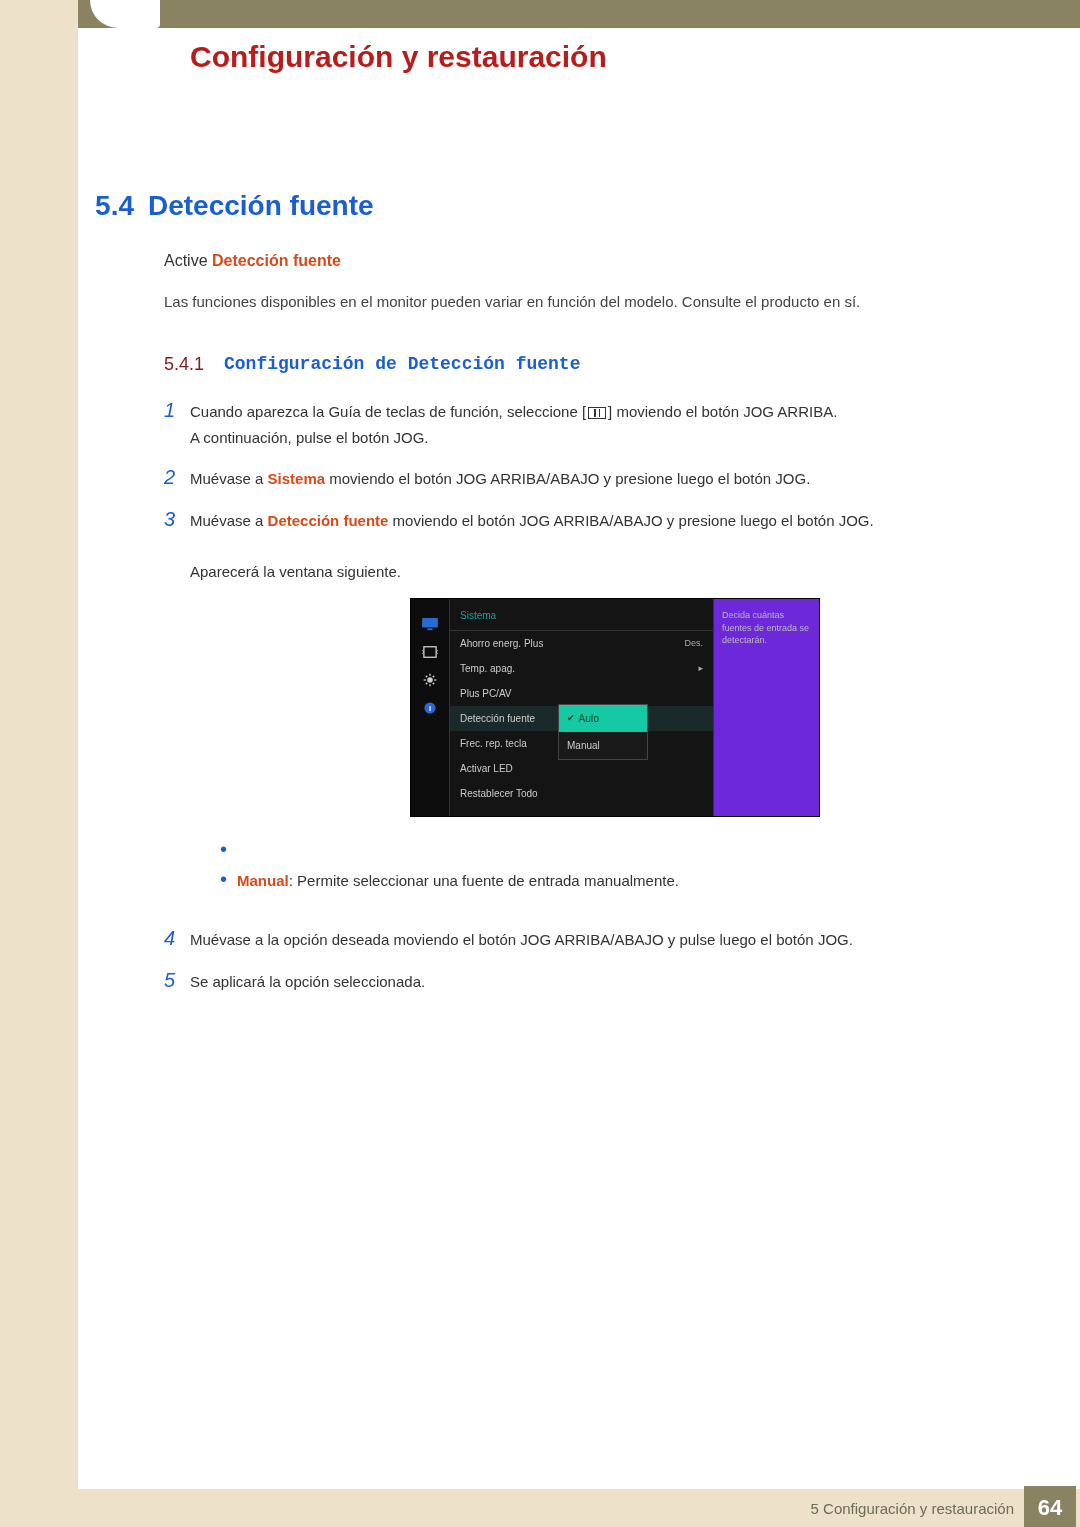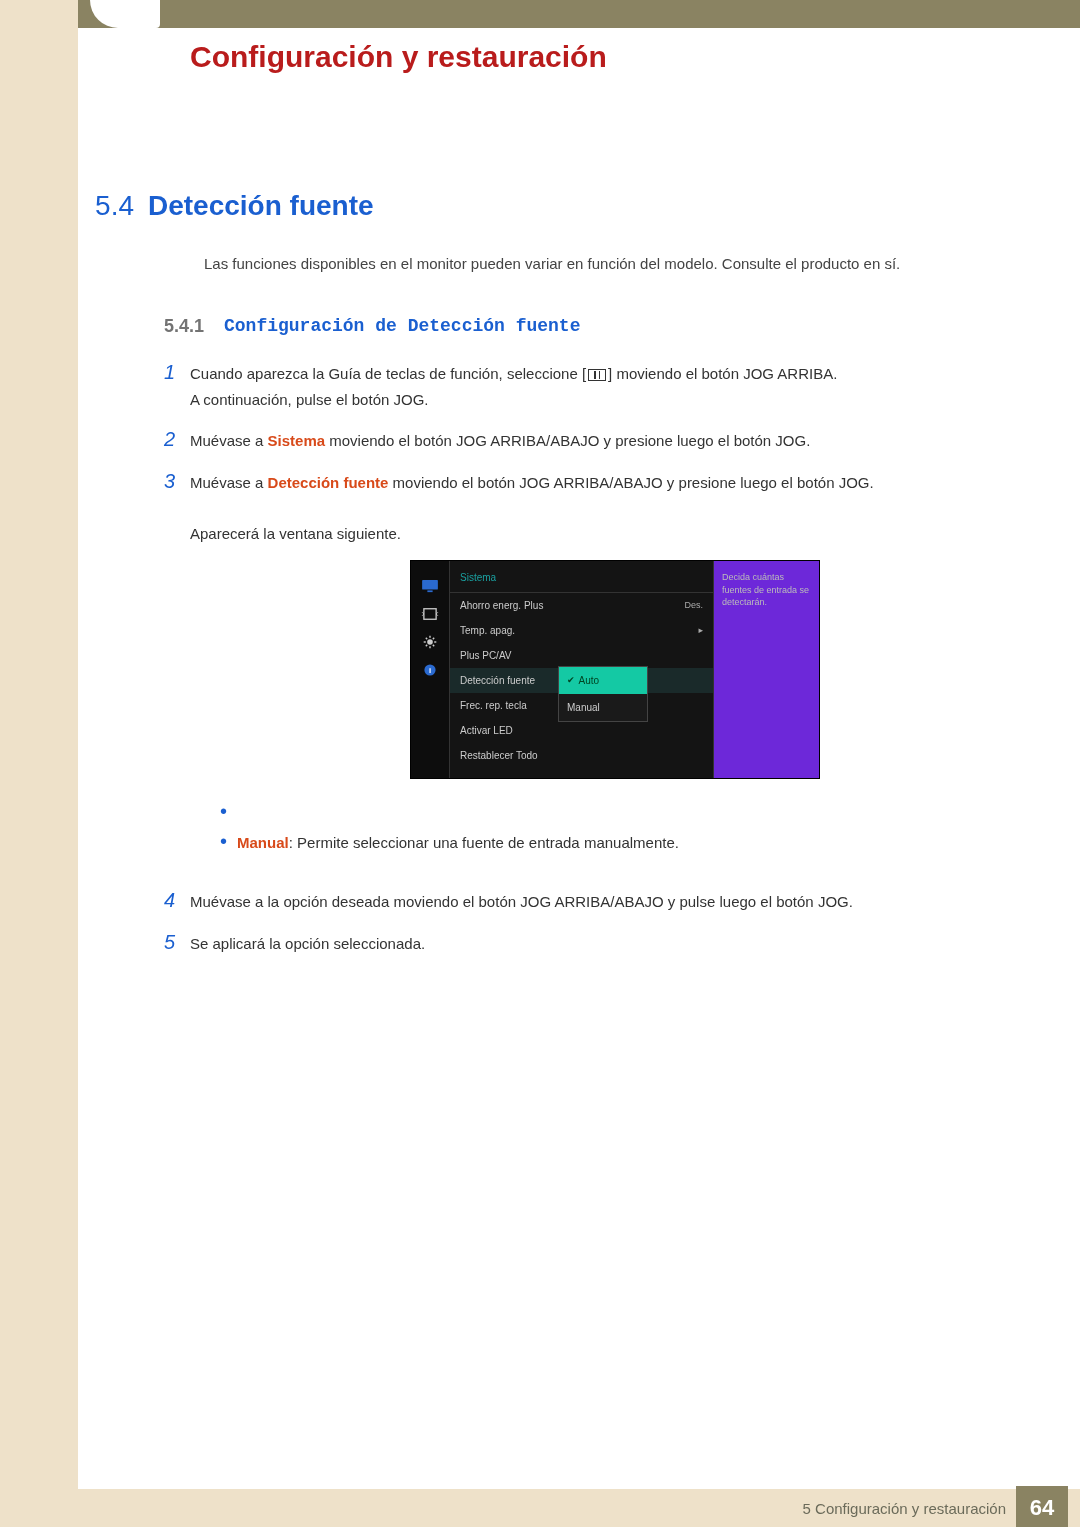--- a/index.html
+++ b/index.html
@@ -39,46 +39,45 @@
     color: #b91c1c;
   }
   .content {
     position: absolute;
     left: 78px; top: 190px; right: 40px;
   }
   .section-row { display: flex; margin-bottom: 30px; }
   .section-num {
     width: 70px;
     font-size: 28px;
-    font-weight: normal;
+    font-weight: bold;
     color: #1a5fd0;
     text-align: right;
     padding-right: 14px;
   }
   .section-title {
     font-size: 28px;
     font-weight: bold;
     color: #1a5fd0;
   }
   .body-block { margin-left: 86px; }
   .intro-line { font-size: 16px; margin-bottom: 20px; }
   .intro-line .hl { color: #d84a1a; font-weight: bold; }
   .note-box {
-    margin-left: 40px;
     font-size: 15px;
     line-height: 1.6;
     color: #444;
     margin-bottom: 40px;
   }
   .subsection-row { display: flex; margin-bottom: 24px; }
   .subsection-num {
     width: 60px;
     font-size: 18px;
-    font-weight: bold;
-    color: #737373;
+    font-weight: normal;
+    color: #7f1d1d;
   }
   .subsection-title {
     font-size: 18px;
     font-weight: bold;
     color: #1a5fd0;
     font-family: Liberation Mono, monospace;
   }
   .steps { margin-top: 6px; }
   .step { display: flex; margin-bottom: 16px; }
   .step-num {
@@ -192,21 +191,21 @@
 
   
   .footer {
     position: absolute;
     left: 78px; right: 0; bottom: 0;
     height: 38px;
     background: #eee1c9;
     display: flex;
     justify-content: flex-end;
     align-items: center;
-    padding-right: 12px;
+    padding-right: 4px;
   }
   .footer-text {
     font-size: 15px;
     color: #6b6b5a;
     margin-right: 10px;
   }
   .footer-page {
     width: 52px; height: 45px;
     background: #8a8362;
     color: #ffffff;
@@ -227,20 +226,23 @@
 <div class="chapter-title">Configuración y restauración</div>
 
 <div class="content">
 
   <div class="section-row">
     <div class="section-num">5.4</div>
     <div class="section-title">Detección fuente</div>
   </div>
 
   <div class="body-block">
+    <div class="intro-line">
+      <span>Active </span><span class="hl">Detección fuente</span>
+    </div>
     <div class="note-box">Las funciones disponibles en el monitor pueden variar en función del modelo. Consulte el producto en sí.</div>
 
     <div class="subsection-row">
       <div class="subsection-num">5.4.1</div>
       <div class="subsection-title">Configuración de Detección fuente</div>
     </div>
 
     <div class="steps">
 
       <div class="step">

